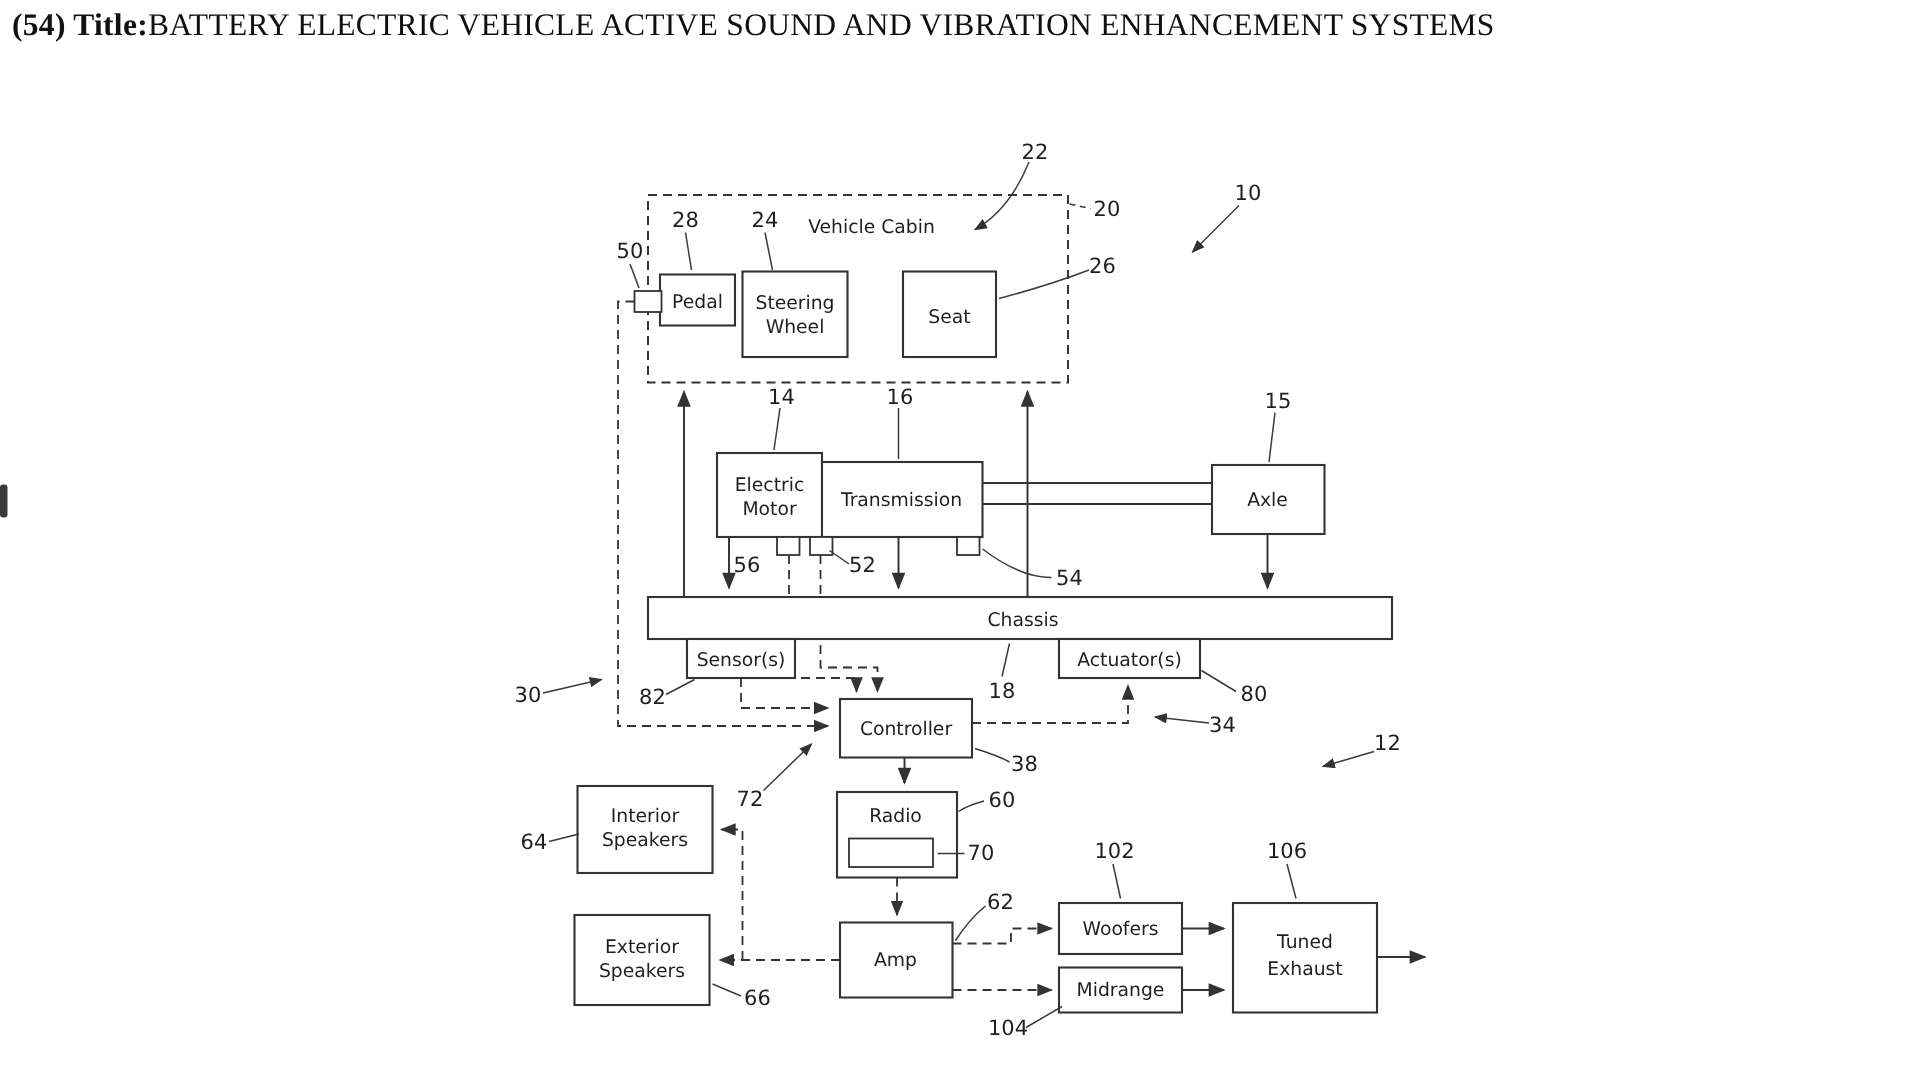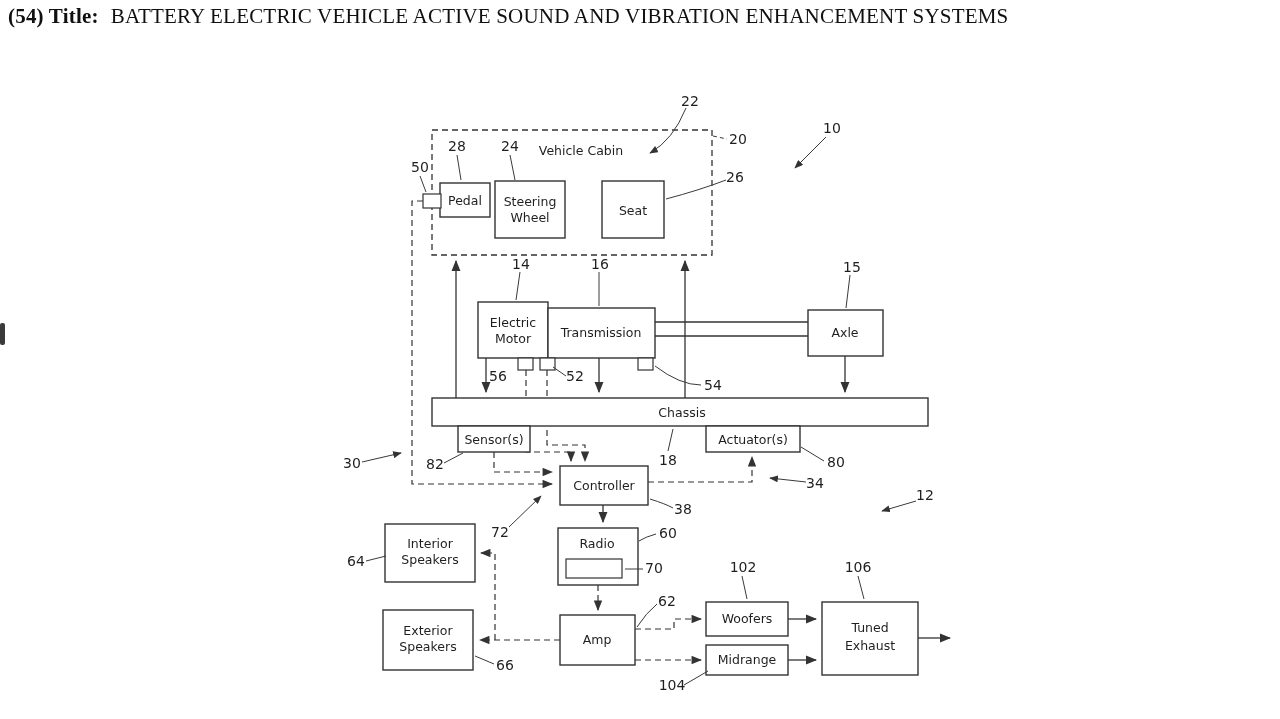--- a/index.html
+++ b/index.html
@@ -1,20 +1,20 @@
 <!DOCTYPE html>
 <html><head>
 <meta charset="utf-8">
 <style>
   html,body{margin:0;padding:0;background:#fff;}
   .page{position:relative;width:1280px;height:719px;background:#ffffff;overflow:hidden;
         font-family:"Liberation Sans",sans-serif;}
   .title-line{position:absolute;left:8px;top:4px;font-family:"Liberation Serif",serif;
         font-size:21px;color:#101010;white-space:nowrap;letter-spacing:.2px;}
-  .title-prefix{font-weight:bold;margin-right:12px;}
+  .title-prefix{font-weight:bold;margin-right:0;}
   .scan-artifact{position:absolute;left:0;top:323px;width:5px;height:22px;background:#3a3a3a;border-radius:2px;}
 
   
   .box{fill:#ffffff;stroke:#333333;stroke-width:1.4;}
   .box-sm{fill:#ffffff;stroke:#333333;stroke-width:1.2;}
   .box-dashed{fill:none;stroke:#333333;stroke-width:1.3;stroke-dasharray:6 4;}
   .lbl{font-family:"DejaVu Sans",sans-serif;font-size:12.5px;fill:#1f1f1f;text-anchor:middle;}
   .ref{font-family:"DejaVu Sans",sans-serif;font-size:14px;fill:#1f1f1f;text-anchor:middle;}
   .ln{fill:none;stroke:#333333;stroke-width:1.3;}
   .ln-d{fill:none;stroke:#333333;stroke-width:1.2;stroke-dasharray:6 4;}

